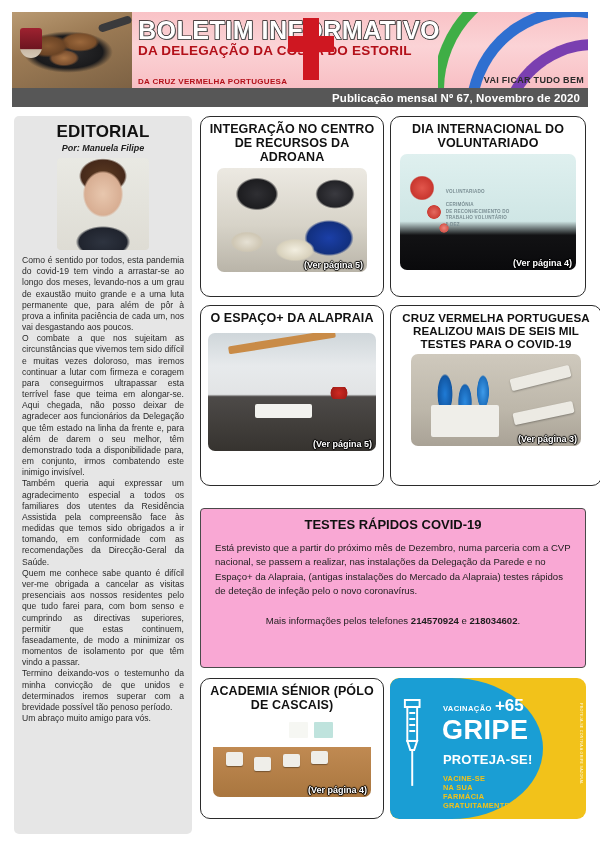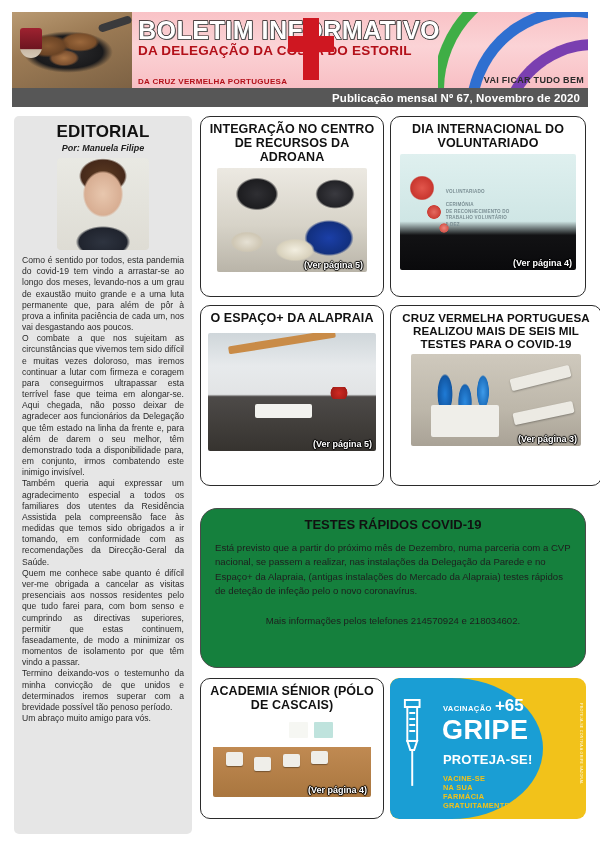--- a/index.html
+++ b/index.html
@@ -101,21 +101,21 @@
     border: 1.6px solid #2b2b2b; border-radius: 10px;
     display: flex; flex-direction: column; align-items: center;
     padding: 5px 5px 5px;
   }
   .card-title {
     font-size: 12.5px; font-weight: 700; color: #111; text-align: center;
     line-height: 1.12; letter-spacing: .1px;
   }
   .card-title.sm { font-size: 11.6px; }
   .photo {
-    position: relative; border-radius: 2px; margin-top: 4px; overflow: hidden;
+    position: relative; border-radius: 7px; margin-top: 4px; overflow: hidden;
   }
   .photo .refpage {
     position: absolute; right: 4px; bottom: 2px;
     font-size: 9px; font-weight: 700; color: #ffffff;
     text-shadow: -1px 0 1px #000, 1px 0 1px #000, 0 -1px 1px #000, 0 1px 1px #000;
     white-space: nowrap;
   }
 
   
   .ph-canteen {
@@ -192,29 +192,29 @@
     position: absolute; width: 11%; height: 17%;
     background: #efeee9; border-radius: 2px; box-shadow: 0 1px 1px rgba(0,0,0,.35);
   }
   .ph-academia .win {
     position: absolute; top: 6%; width: 12%; height: 20%;
     background: #f6f7f3; border-radius: 1px;
   }
 
   
   .infobox {
-    position: absolute; background: #15803d;
-    border: 1.4px solid #4a4a4a; border-radius: 17px;
+    position: absolute; background: #f9a8d4;
+    border: 1.4px solid #4a4a4a; border-radius: 4px;
     padding: 8px 14px 10px;
   }
   .infobox-title { text-align: center; font-size: 13px; font-weight: 700; color: #111; }
   .infobox-body { font-size: 9.6px; line-height: 1.50; color: #1e1e1e; margin-top: 9px; }
   .infobox-body p { margin: 0; }
   .infobox-foot { text-align: center; font-size: 9.6px; color: #1e1e1e; margin-top: 16px; }
-  .infobox-foot b { font-weight: 400; }
+  .infobox-foot b { font-weight: 700; }
 
   
   .gripe {
     position: absolute; border-radius: 9px; overflow: hidden;
     background: #f2c21a;
   }
   .gripe .bluearea {
     position: absolute; left: 0; top: 0; width: 78%; height: 100%;
     background: #1a9ed4; border-radius: 9px 60% 60% 9px / 9px 50% 50% 9px;
   }

